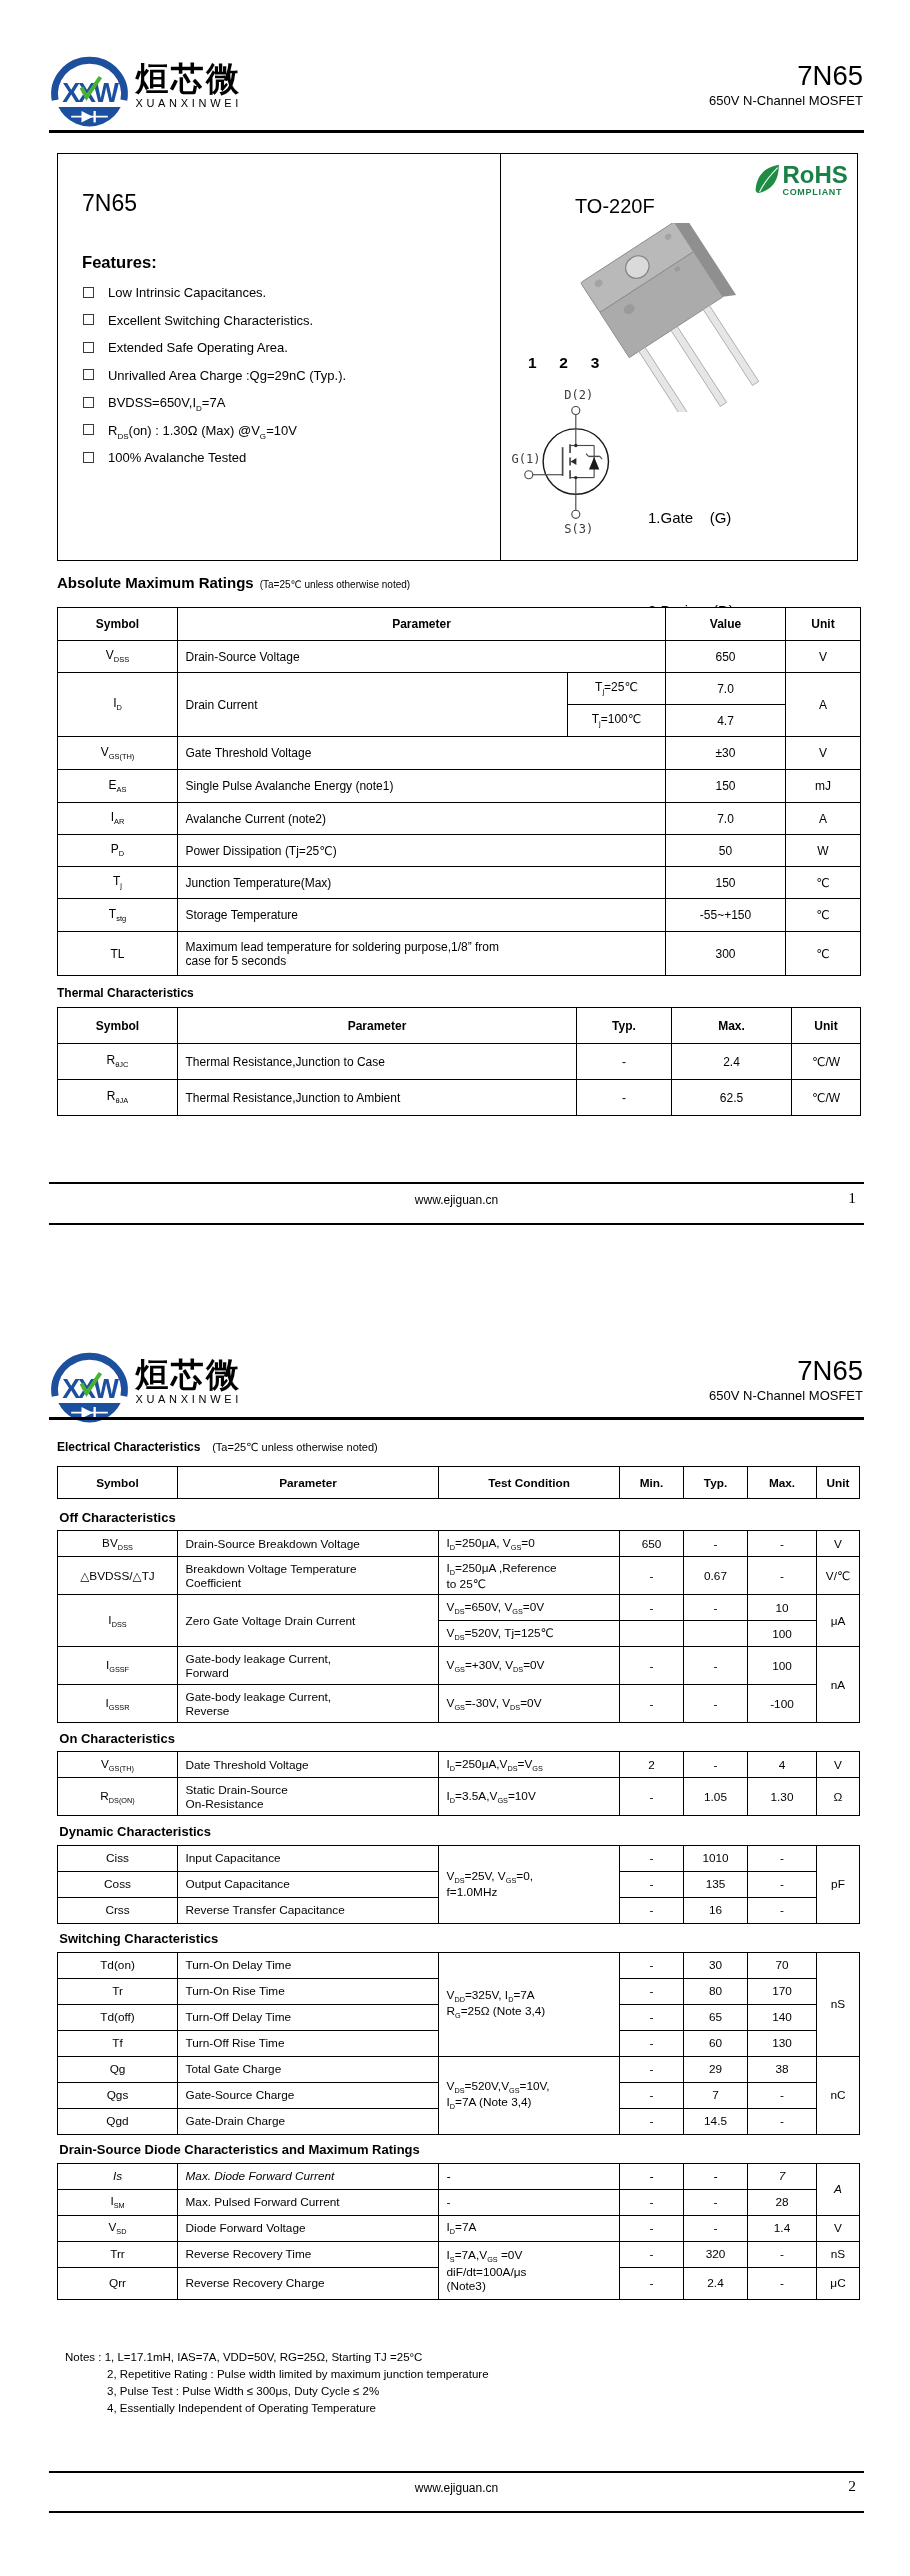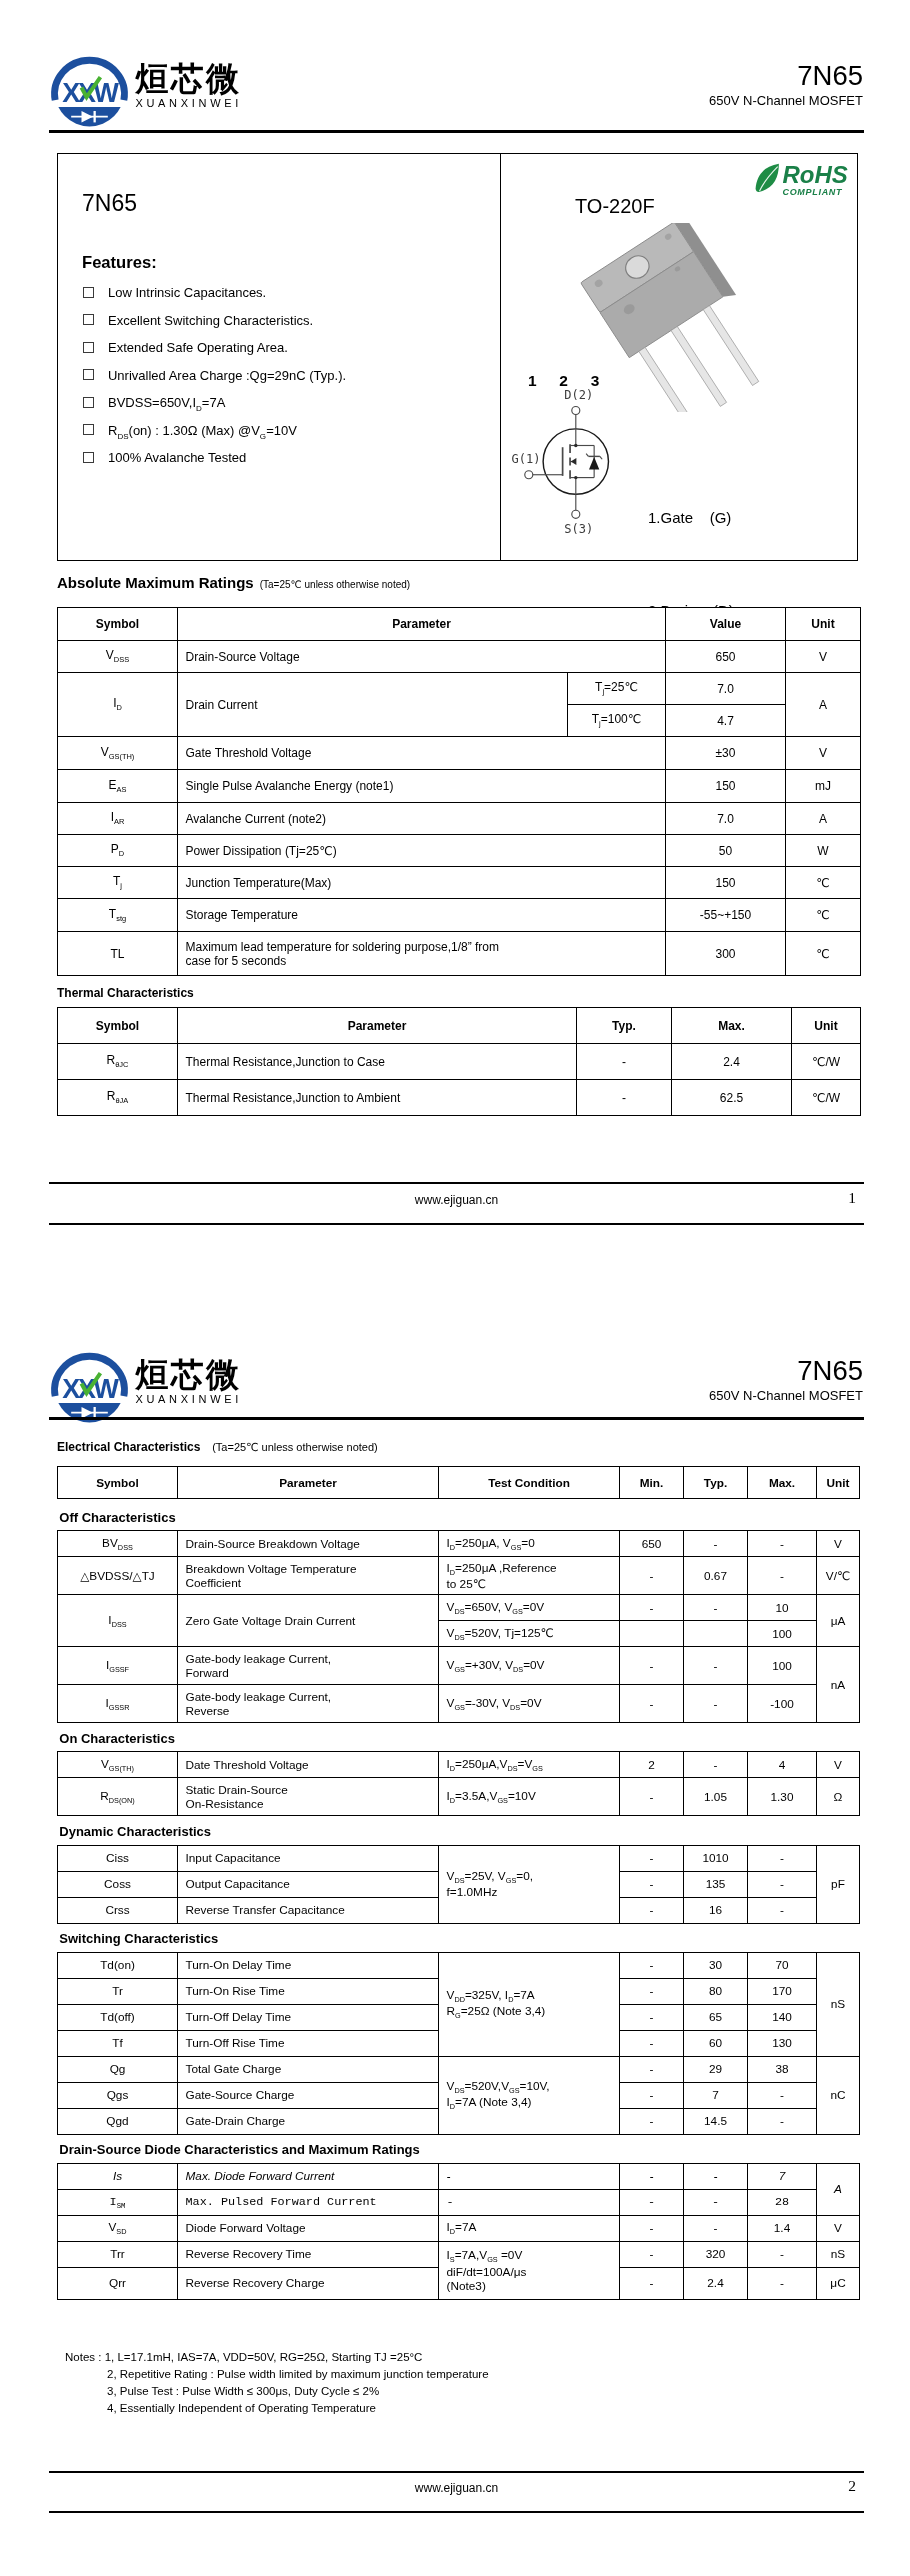--- a/index.html
+++ b/index.html
@@ -19,26 +19,26 @@
   
   .featbox{left:57px;top:153px;width:799px;height:406px;border:1.7px solid #000;}
   .fb-left{position:absolute;left:0;top:0;width:442px;height:100%;border-right:1.7px solid #000;}
   .fb-right{position:absolute;left:444px;top:0;right:0;height:100%;}
   .fb-part{position:absolute;left:24px;top:36px;font-size:23px;}
   .fb-title{position:absolute;left:24px;top:99px;font-size:16.6px;font-weight:bold;}
   .feat-list{position:absolute;left:25px;top:131px;margin:0;padding:0;list-style:none;}
   .feat-list li{display:flex;align-items:flex-start;height:27.5px;font-size:13px;}
   .cb{flex:0 0 auto;width:9.2px;height:9.2px;border:1.1px solid #3a3a3a;margin:1.7px 13.8px 0 0;}
   .pkg-name{position:absolute;left:73px;top:41px;font-size:20px;}
-  .rohs{position:absolute;right:9.2px;top:9.2px;display:flex;align-items:flex-start;font-style:italic;}
+  .rohs{position:absolute;right:9.2px;top:9.2px;display:flex;align-items:center;}
   .rohs-txt{margin-left:2.3px;color:#1a8048;line-height:1;}
   .rohs-1{font-size:24px;font-weight:bold;letter-spacing:0px;}
   .rohs-2{font-size:9px;font-weight:bold;letter-spacing:0.7px;margin-top:0.6px;}
   .pkg-svg{position:absolute;left:17px;top:69px;}
-  .pins{position:absolute;left:26px;top:200px;font-size:15.5px;font-weight:bold;letter-spacing:9.2px;margin-top:18px;}
+  .pins{position:absolute;left:26px;top:200px;font-size:15.5px;font-weight:bold;letter-spacing:9.2px;}
   .sym-svg{position:absolute;left:4.6px;top:229px;}
   .pinlist{position:absolute;left:146px;top:286px;font-size:15px;line-height:31px;white-space:pre;}
   
   .sect-title{font-size:15px;font-weight:bold;}
   .sect-note{font-size:10px;font-weight:normal;margin-left:3.4px;}
   .sect-note2{font-size:11px;font-weight:normal;margin-left:9.2px;}
   .sect-title2{font-size:12px;font-weight:bold;}
   
   .tblwrap{left:57px;}
   table.dtable{border-collapse:collapse;table-layout:fixed;width:803px;background:#fff;}
@@ -583,21 +583,21 @@
         <tbody>
           <tr style="height: 26px; font-style: italic;">
             <td>Is</td>
             <td class="left">Max. Diode Forward Current</td>
             <td class="left">-</td>
             <td>-</td>
             <td>-</td>
             <td>7</td>
             <td rowspan="2">A</td>
           </tr>
-          <tr style="height: 26px; font-family: Liberation Mono, monospace;">
+          <tr style="height: 26px;">
             <td>I<sub>SM</sub></td>
             <td class="left">Max. Pulsed Forward Current</td>
             <td class="left">-</td>
             <td>-</td>
             <td>-</td>
             <td>28</td>
           </tr>
           <tr style="height: 26px;">
             <td>V<sub>SD</sub></td>
             <td class="left">Diode Forward Voltage</td>

